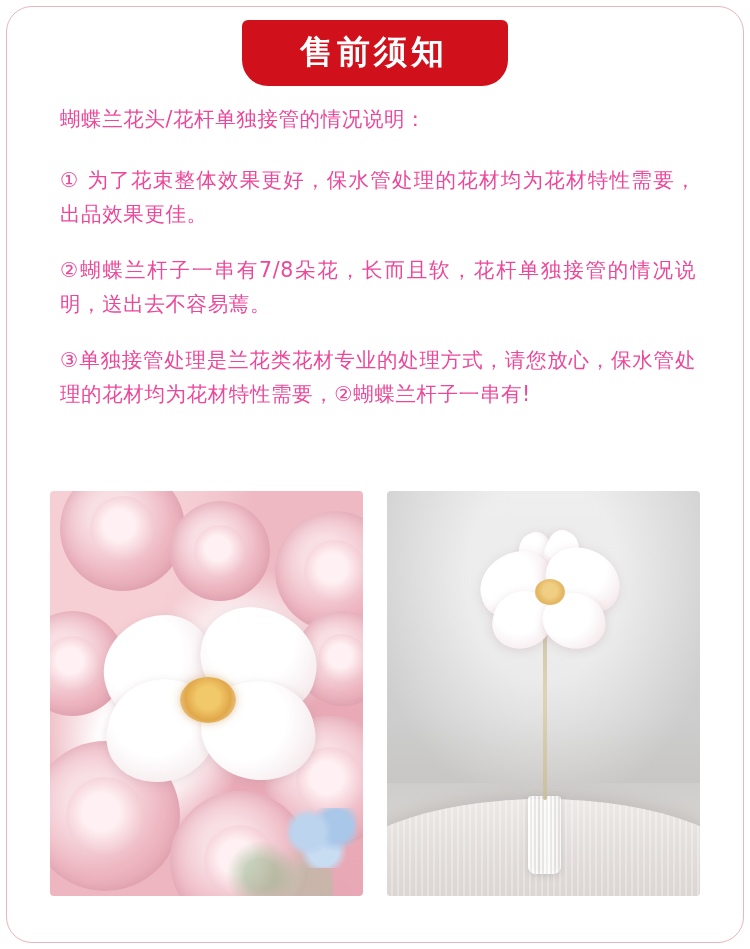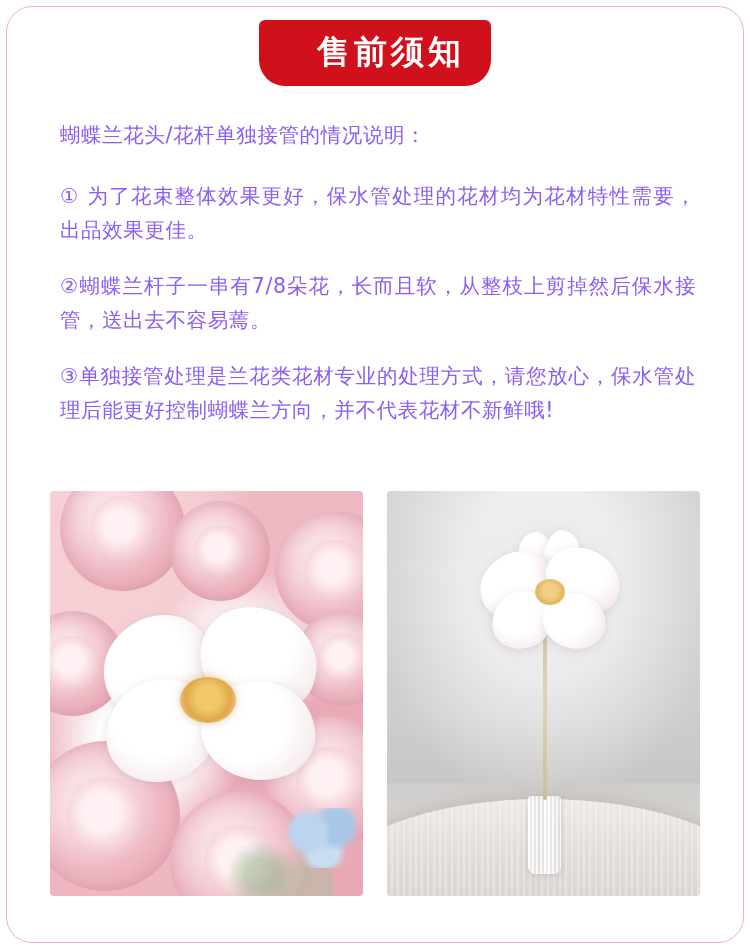--- a/index.html
+++ b/index.html
@@ -43,34 +43,34 @@
     width: 750px;
     display: flex;
     justify-content: center;
   }
   .title-badge {
     background: #d0111b;
     color: #ffffff;
     font-size: 33px;
     font-weight: bold;
     letter-spacing: 4px;
-    padding: 13px 26px 15px 58px;
+    padding: 13px 60px 15px 58px;
     border-radius: 6px 6px 26px 26px;
     line-height: 1.15;
     text-align: center;
     box-shadow: 0 0 0 0 rgba(0,0,0,0);
   }
 
   
   .content {
     position: absolute;
     left: 60px;
-    top: 118px;
+    top: 102px;
     width: 636px;
-    color: #8b5cf6;
+    color: #ec4899;
   }
   .para {
     font-size: 20.5px;
     line-height: 34px;
     letter-spacing: 0.6px;
     margin: 0 0 22px 0;
     text-align: justify;
   }
   .para.lead {
     margin-bottom: 27px;
@@ -284,22 +284,22 @@
 
   <div class="frame"></div>
 
   <div class="title-wrap">
     <div class="title-badge">售前须知</div>
   </div>
 
   <div class="content">
     <p class="para lead">蝴蝶兰花头/花杆单独接管的情况说明：</p>
     <p class="para">① 为了花束整体效果更好，保水管处理的花材均为花材特性需要，出品效果更佳。</p>
-    <p class="para">②蝴蝶兰杆子一串有7/8朵花，长而且软，从整枝上剪掉然后保水接管，送出去不容易蔫。</p>
-    <p class="para">③单独接管处理是兰花类花材专业的处理方式，请您放心，保水管处理后能更好控制蝴蝶兰方向，并不代表花材不新鲜哦!</p>
+    <p class="para">②蝴蝶兰杆子一串有7/8朵花，长而且软，花杆单独接管的情况说明，送出去不容易蔫。</p>
+    <p class="para">③单独接管处理是兰花类花材专业的处理方式，请您放心，保水管处理的花材均为花材特性需要，②蝴蝶兰杆子一串有!</p>
   </div>
 
   <div class="images">
 
     <div class="photo photo-left">
       <div class="rose r5"></div>
       <div class="rose r6"></div>
       <div class="rose r4"></div>
       <div class="rose r8"></div>
       <div class="rose r7"></div>

